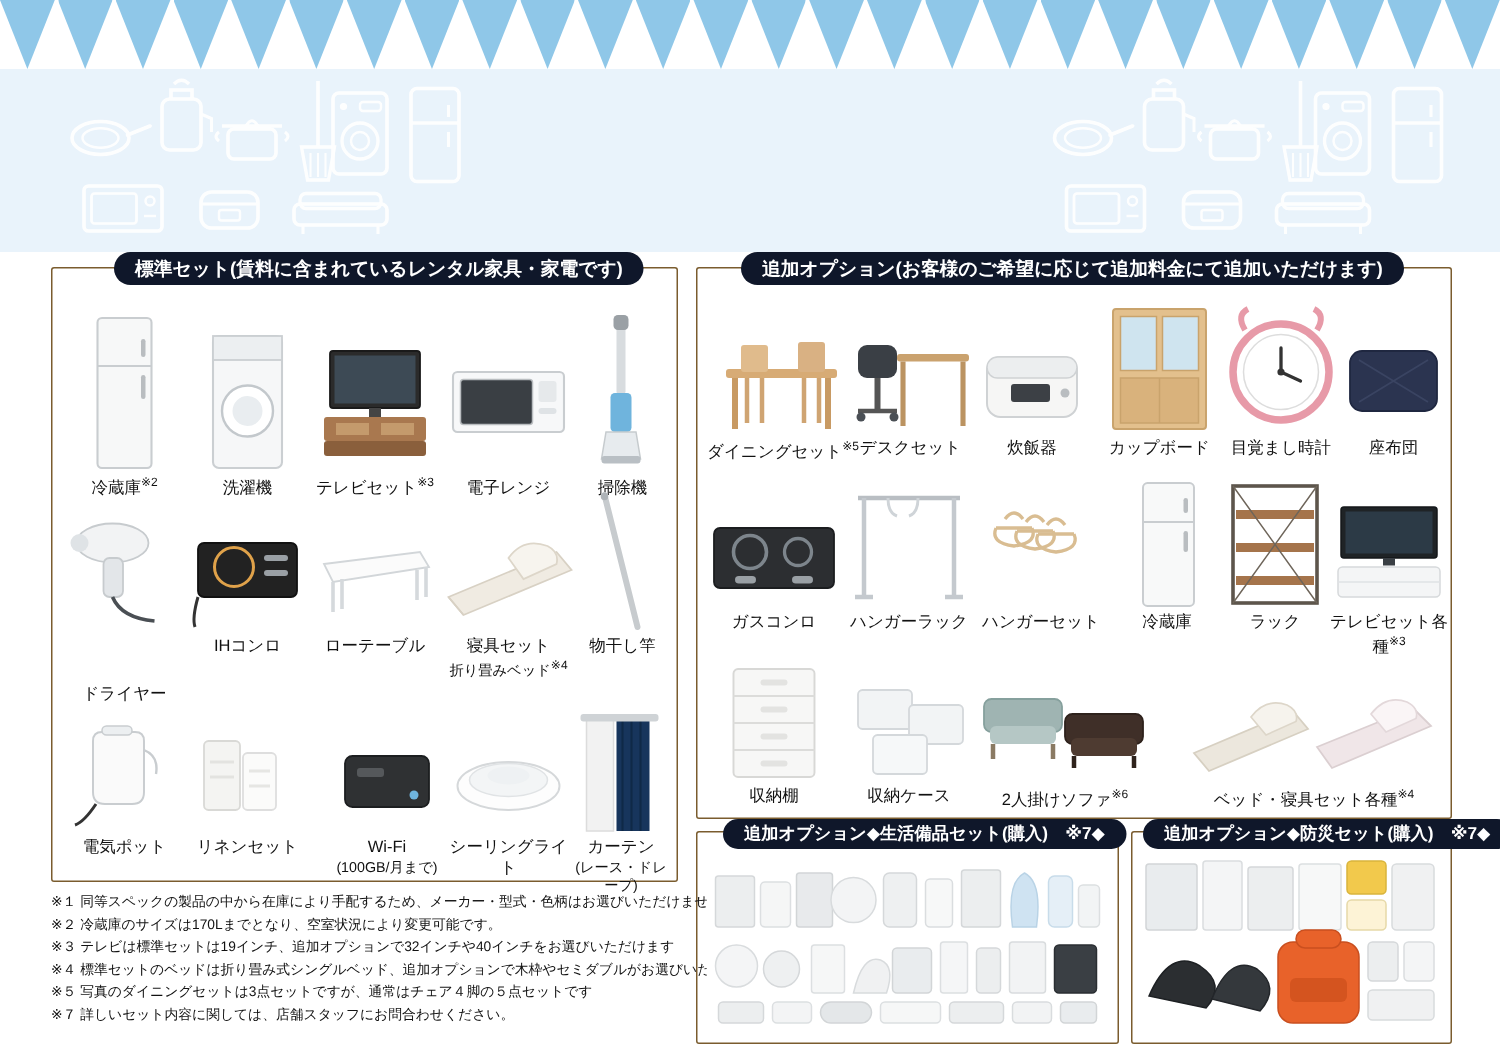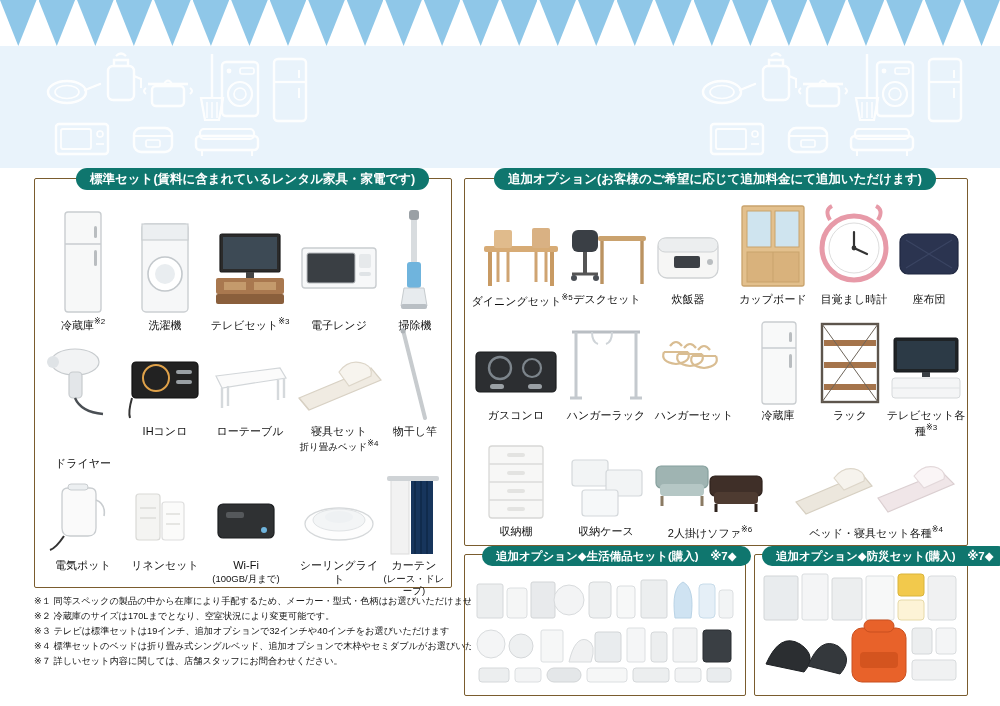--- a/index.html
+++ b/index.html
@@ -65,21 +65,21 @@
   
   .panel{
     position:absolute;
     border:1px solid #7a5c2e;
     background:#ffffff;
     border-radius:2px;
   }
   .panel-title{
     position:absolute;
     height:22px;line-height:22px;
-    background:#0f766e;
+    background:#0f172a;
     color:#ffffff;
     font-size:12.5px;
     font-weight:bold;
     text-align:center;
     border-radius:11px;
     white-space:nowrap;
     padding:0 14px;
   }
   .panel-title.small{font-size:11.5px;height:20px;line-height:20px;}
   .item{
@@ -453,21 +453,21 @@
     <div class="thumb" style="height:90px">
       <svg width="78" height="88" viewBox="0 0 78 88">
           <rect x="10" y="26" width="24" height="46" rx="3" fill="#f4f4f2" stroke="#d9d9d6" stroke-width="1.2"></rect>
           <rect x="36" y="34" width="22" height="38" rx="3" fill="#fbfbfa" stroke="#dedede" stroke-width="1.2"></rect>
           <path d="M14 40 L30 40 M14 50 L30 50" stroke="#e3e3e0" stroke-width="2"></path>
           <path d="M40 46 L54 46 M40 56 L54 56" stroke="#e6e6e3" stroke-width="2"></path>
         </svg>
     </div>
     <div class="cap"><span>リネンセット</span></div>
   </div>
-  <div class="item" style="position:absolute;left:204px;top:466px;width:84px;justify-content:center;">
+  <div class="item" style="position:absolute;left:216px;top:466px;width:84px;justify-content:center;">
     <div class="thumb" style="height:90px">
       <svg width="84" height="88" viewBox="0 0 84 88">
           <rect x="14" y="36" width="56" height="34" rx="5" fill="#2f3133" stroke="#1c1e20" stroke-width="1.2"></rect>
           <rect x="22" y="44" width="18" height="6" rx="2" fill="#55585b"></rect>
           <circle cx="60" cy="62" r="3" fill="#6fb4dd"></circle>
         </svg>
     </div>
     <div class="cap"><span>Wi-Fi</span><span class="sub">(100GB/月まで)</span></div>
   </div>
   <div class="item" style="position:absolute;left:296px;top:466px;width:86px;">
@@ -682,20 +682,21 @@
         </svg>
     </div>
     <div class="cap"><span>ベッド・寝具セット各種</span><span class="note">※4</span></div>
   </div>
 
   <div class="notes">
     <div>※１ 同等スペックの製品の中から在庫により手配するため、メーカー・型式・色柄はお選びいただけません</div>
     <div>※２ 冷蔵庫のサイズは170Lまでとなり、空室状況により変更可能です。</div>
     <div>※３ テレビは標準セットは19インチ、追加オプションで32インチや40インチをお選びいただけます</div>
     <div>※４ 標準セットのベッドは折り畳み式シングルベッド、追加オプションで木枠やセミダブルがお選びいただけます。</div>
+    <div>※５ 写真のダイニングセットは3点セットですが、通常はチェア４脚の５点セットです</div>
     <div>※７ 詳しいセット内容に関しては、店舗スタッフにお問合わせください。</div>
   </div>
 
   <div class="photo-row" style="left:470px;top:566px;width:268px;height:122px;flex-wrap:wrap;">
     <svg width="266" height="120" viewBox="0 0 266 120">
       <rect x="0" y="0" width="266" height="120" fill="#ffffff"></rect>
 
       <rect x="6" y="16" width="26" height="34" rx="2" fill="#eceeef" stroke="#d5d8da"></rect>
       <rect x="36" y="20" width="20" height="30" rx="3" fill="#f5f6f6" stroke="#dcdfe1"></rect>
       <rect x="60" y="14" width="24" height="36" rx="2" fill="#e8eaec" stroke="#d2d5d7"></rect>

